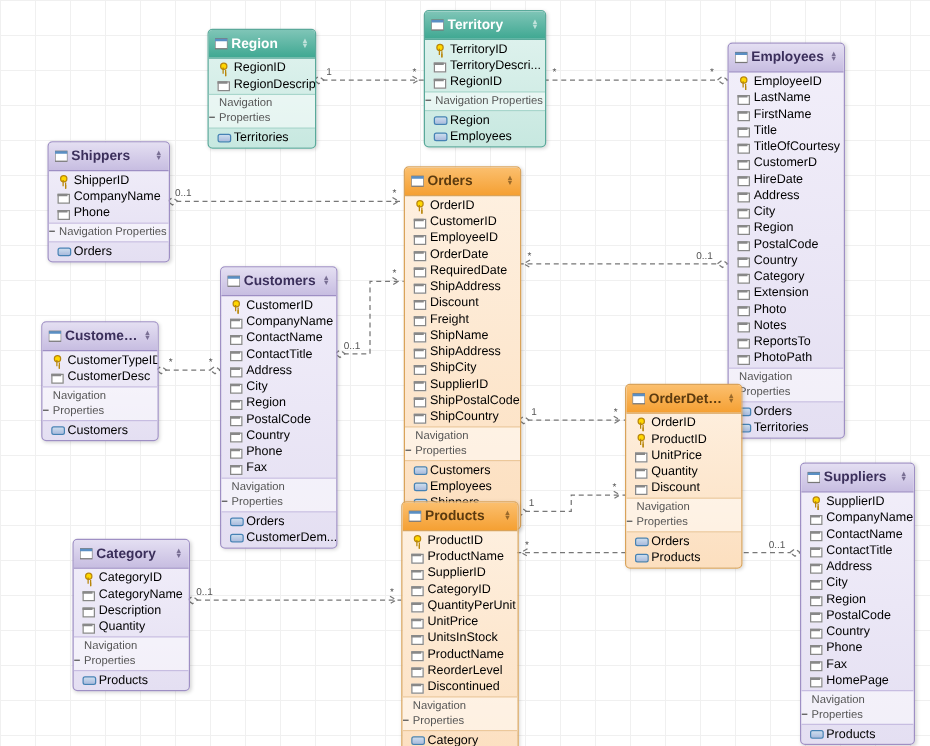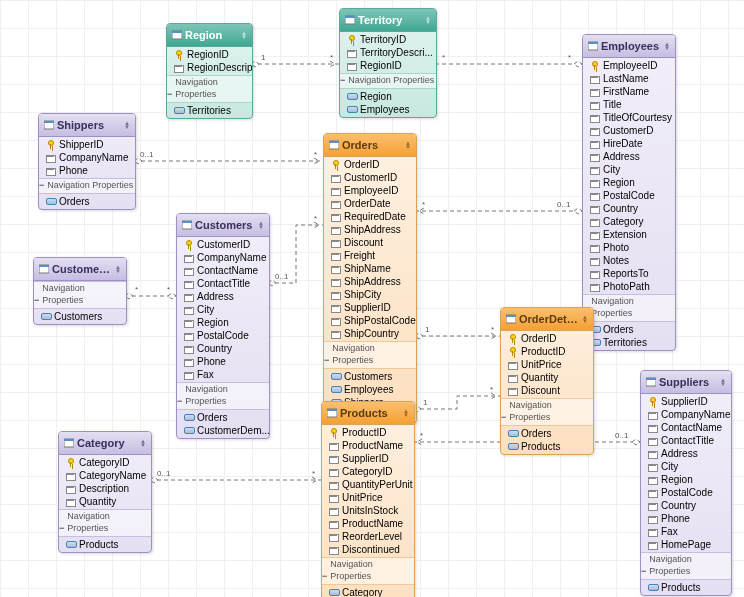--- a/index.html
+++ b/index.html
@@ -446,20 +446,30 @@
   </div>
 <div class="entity purple" style="left: 33px; top: 257px; width: 92px;">
     <div class="header">
       <svg viewBox="0 0 10 10">
         <rect x="0" y="1" width="10" height="8" fill="#fff" stroke="#777" stroke-width="1"></rect>
         <rect x="0" y="1" width="10" height="2" fill="#5a8fc4"></rect>
       </svg>
       <span class="t">CustomerD...</span>
       <span class="arrows">▲<br>▼</span>
     </div>
+    <div class="section">
+      <div class="prop pk">
+        <span class="i"></span>
+        <span>CustomerTypeID</span>
+      </div>
+      <div class="prop fld">
+        <span class="i"></span>
+        <span>CustomerDesc</span>
+      </div>
+    </div>
     <div class="section-h">
       <span>Navigation Properties</span>
     </div>
     <div class="section">
       <div class="prop nav">
         <span class="i"></span>
         <span>Customers</span>
       </div>
     </div>
   </div>

